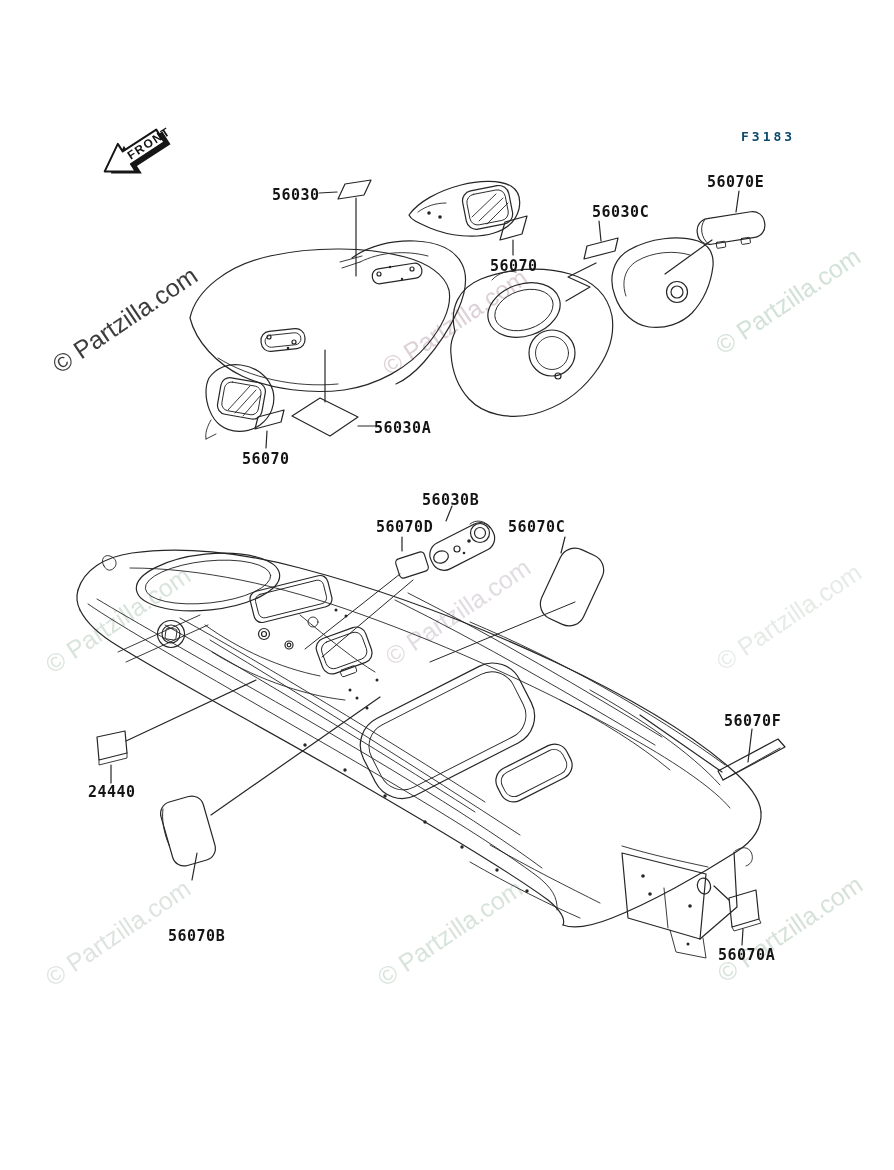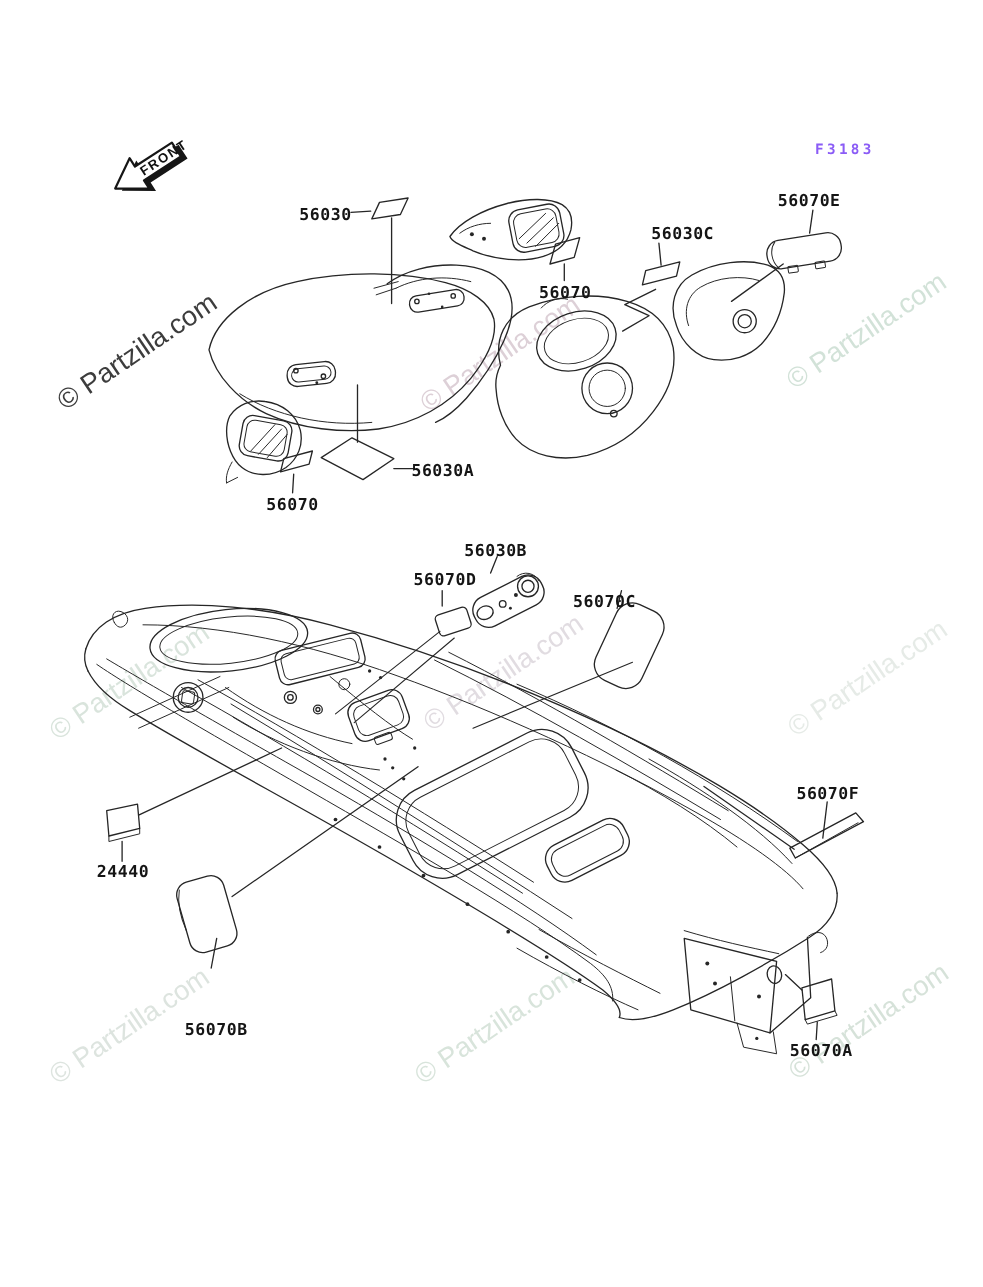--- a/index.html
+++ b/index.html
@@ -2,21 +2,21 @@
 <html><head>
 <meta charset="utf-8">
 <style>
   html,body{margin:0;padding:0;background:#fff;}
   #page{position:relative;width:894px;height:1170px;background:#fff;overflow:hidden;
         font-family:"Liberation Sans",sans-serif;}
   svg{position:absolute;left:0;top:0;}
   .plabel{position:absolute;font-family:"DejaVu Sans Mono",monospace;font-weight:700;
           font-size:15px;letter-spacing:0.5px;color:#151515;white-space:nowrap;}
   .figcode{position:absolute;font-family:"DejaVu Sans Mono",monospace;font-weight:700;
-           font-size:13px;letter-spacing:3px;color:#8b5cf6;white-space:nowrap;}
+           font-size:13px;letter-spacing:3px;color:#0c4a6e;white-space:nowrap;}
   .wm{position:absolute;transform:translate(-50%,-50%) rotate(-34deg);
       font-family:"Liberation Sans",sans-serif;font-size:25px;white-space:nowrap;}
   .front-text{font-family:"Liberation Sans",sans-serif;font-weight:700;font-size:12px;
               letter-spacing:1.5px;fill:#111;}
 </style>
 </head>
 <body>
 
 <div id="page">
 
@@ -289,18 +289,18 @@
   <div class="figcode" style="left:741px;top:129px;">F3183</div>
 
   <div class="plabel" style="left:272px;top:186px;">56030</div>
   <div class="plabel" style="left:490px;top:257px;">56070</div>
   <div class="plabel" style="left:569px;top:203px;margin-left:23px;">56030C</div>
   <div class="plabel" style="left:707px;top:173px;">56070E</div>
   <div class="plabel" style="left:242px;top:450px;">56070</div>
   <div class="plabel" style="left:374px;top:419px;">56030A</div>
   <div class="plabel" style="left:422px;top:491px;">56030B</div>
   <div class="plabel" style="left:376px;top:518px;">56070D</div>
-  <div class="plabel" style="left:521px;top:518px;margin-top:20px;">56070C</div>
+  <div class="plabel" style="left:508px;top:518px;">56070C</div>
   <div class="plabel" style="left:88px;top:783px;">24440</div>
   <div class="plabel" style="left:168px;top:884px;margin-top:43px;">56070B</div>
   <div class="plabel" style="left:724px;top:712px;text-align:center;">56070F</div>
   <div class="plabel" style="left:706px;top:946px;margin-left:12px;">56070A</div>
 </div>
 
 </body></html>

